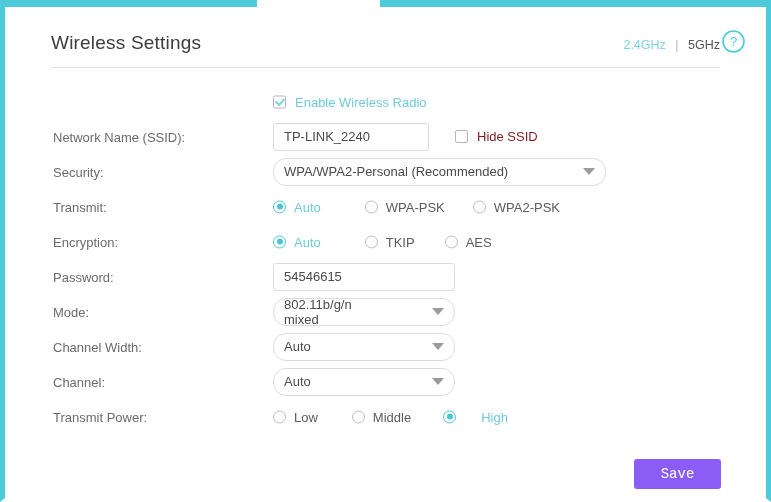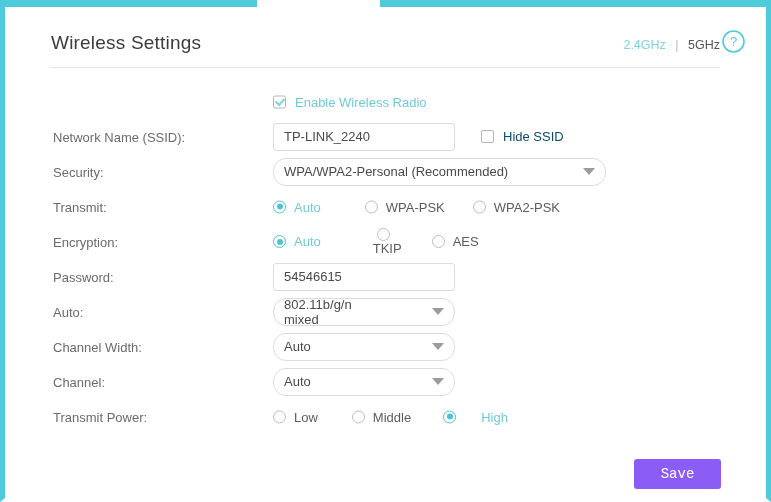--- a/index.html
+++ b/index.html
@@ -131,21 +131,21 @@
     border-radius: 3px;
     background: #ffffff;
     font-size: 13px;
     color: #4a4a4a;
     padding: 0 10px;
     box-sizing: border-box;
     display: flex;
     align-items: center;
     font-family: "Liberation Sans", sans-serif;
   }
-  .tb-ssid { width: 182px; }
+  .tb-ssid { width: 156px; }
   .tb-pass { width: 182px; }
 
   .select {
     height: 28px;
     border: 1px solid #dcdcdc;
     border-radius: 13px;
     background: #ffffff;
     font-size: 13px;
     color: #4a4a4a;
     padding: 0 10px;
@@ -190,21 +190,21 @@
     border: solid #7ed3de;
     border-width: 0 2px 2px 0;
     transform: rotate(42deg);
   }
   .cb-label {
     font-size: 13px;
     margin-left: 9px;
     white-space: nowrap;
   }
   .cb-label.teal { color: #6fcbd8; }
-  .cb-label.gray { color: #0c4a6e; }
+  .cb-label.gray { color: #7f1d1d; }
 
   
   .radio-group { display: flex; align-items: center; }
   .radio-item {
     display: flex;
     align-items: center;
     cursor: pointer;
     white-space: nowrap;
   }
   .rdot {
@@ -330,41 +330,41 @@
     </div>
 
     <div class="row">
       <div class="label">Encryption:</div>
       <div class="field">
         <div class="radio-group">
           <span class="radio-item">
             <span class="rdot on"></span>
             <span class="rlabel on">Auto</span>
           </span>
-          <span class="radio-item" style="margin-left:44px;flex-direction:column;">
+          <span class="radio-item" style="margin-left:44px;">
             <span class="rdot"></span>
             <span class="rlabel">TKIP</span>
           </span>
           <span class="radio-item" style="margin-left:30px;">
             <span class="rdot"></span>
             <span class="rlabel">AES</span>
           </span>
         </div>
       </div>
     </div>
 
     <div class="row">
       <div class="label">Password:</div>
       <div class="field">
         <div class="textbox tb-pass" placeholder="">54546615</div>
       </div>
     </div>
 
     <div class="row">
-      <div class="label">Auto:</div>
+      <div class="label">Mode:</div>
       <div class="field">
         <div class="select sel-mode">
           <span>802.11b/g/n mixed</span>
           <span class="caret"></span>
         </div>
       </div>
     </div>
 
     <div class="row">
       <div class="label">Channel Width:</div>

